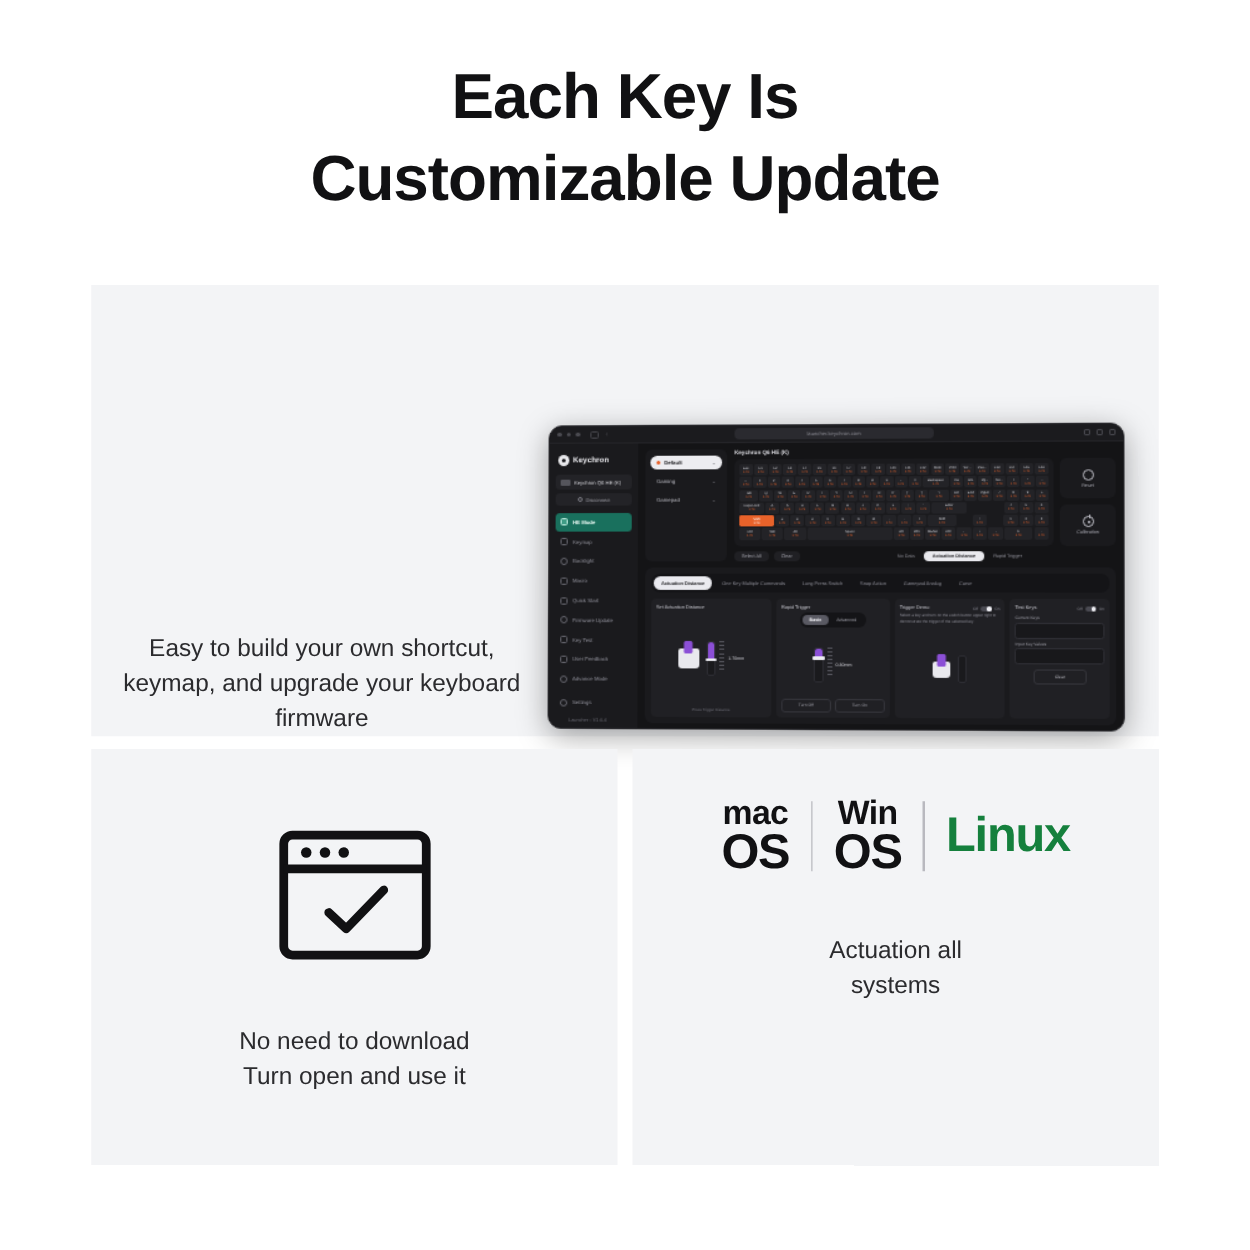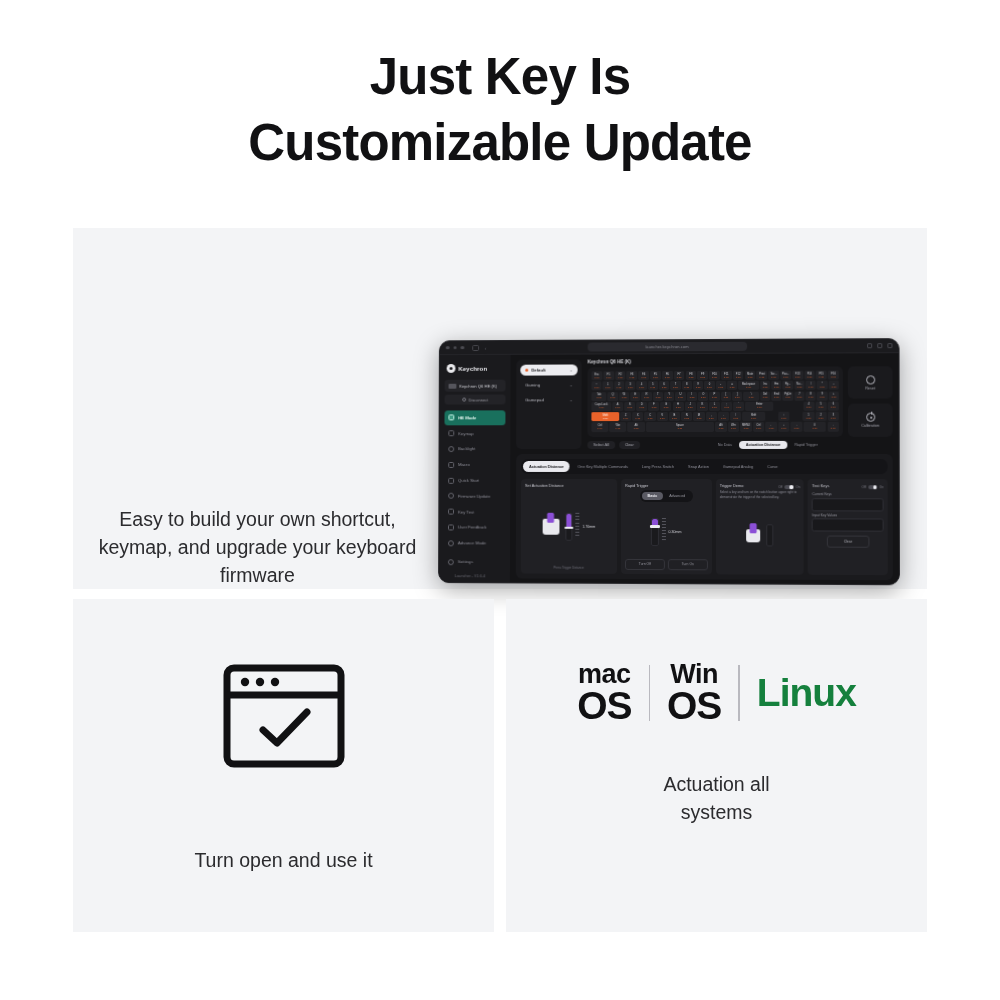--- a/index.html
+++ b/index.html
@@ -196,33 +196,33 @@
 
   .field-lbl { font-size: 3.3px; color: #9a9aa3; margin: 2px 0 1.5px; }
   .field-box { background: #18181b; border: .6px solid #2e2e34; border-radius: 2.5px; height: 13px; }
   .clear-btn { margin: 4px auto 0; width: 60%; text-align: center; font-size: 3.4px; color: #b5b5bd; border: .6px solid #34343a; border-radius: 3px; padding: 2.6px 0; }
 
   
   .browser-ico { margin-top: 63px; }
   .sm-caption { font-size: 19.5px; line-height: 28px; color: #2b2b2e; text-align: center; margin-top: 44px; }
 
   
-  .os-wrap { margin-top: 62px; display: flex; align-items: center; gap: 17px; justify-content: center; }
+  .os-wrap { margin-top: 38px; display: flex; align-items: center; gap: 17px; justify-content: center; }
   .os-block { text-align: center; color: #111113; font-weight: 700; line-height: .98; }
   .os-top { font-size: 27px; letter-spacing: -.5px; }
   .os-bot { font-size: 39px; letter-spacing: -1px; }
   .os-single { font-size: 39px; font-weight: 700; color: #15803d; letter-spacing: -1px; }
   .os-div { width: 1.5px; height: 56px; background: #b9b9bf; }
 </style>
 </head>
 <body>
 
 <div class="heading">
   <h1>
-    <span>Just Key Is</span><br>
+    <span>Each Key Is</span><br>
     <span>Customizable Update</span>
   </h1>
 </div>
 
 <div class="cards">
 
   <div class="card card-hero">
     <div class="hero-copy">Easy to build your own shortcut, keymap, and upgrade your keyboard firmware</div>
 
     <div class="app-wrap">
@@ -919,21 +919,21 @@
         <svg width="126" height="108" viewBox="0 0 126 108" fill="none">
           <rect x="6" y="6" width="114" height="96" rx="7" stroke="#111113" stroke-width="7"></rect>
           <line x1="6" y1="33" x2="120" y2="33" stroke="#111113" stroke-width="7"></line>
           <circle cx="24" cy="20" r="4.2" fill="#111113"></circle>
           <circle cx="39" cy="20" r="4.2" fill="#111113"></circle>
           <circle cx="54" cy="20" r="4.2" fill="#111113"></circle>
           <path d="M42 68 L56 81 L86 50" stroke="#111113" stroke-width="7" stroke-linecap="round" stroke-linejoin="round"></path>
         </svg>
       </div>
       <div class="sm-caption">
-        <br>
+        <span>No need to download</span><br>
         <span>Turn open and use it</span>
       </div>
     </div>
 
     <div class="card card-sm">
       <div class="os-wrap">
         <div class="os-block">
           <div class="os-top">mac</div>
           <div class="os-bot">OS</div>
         </div>

